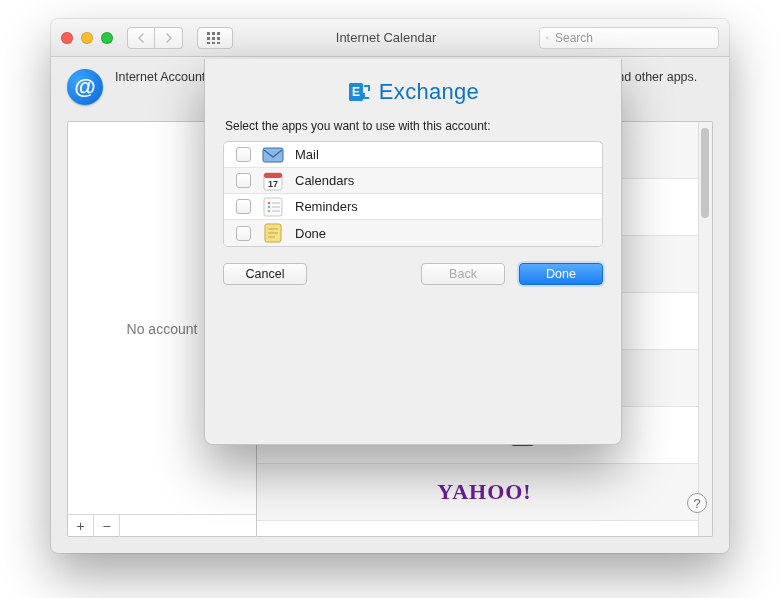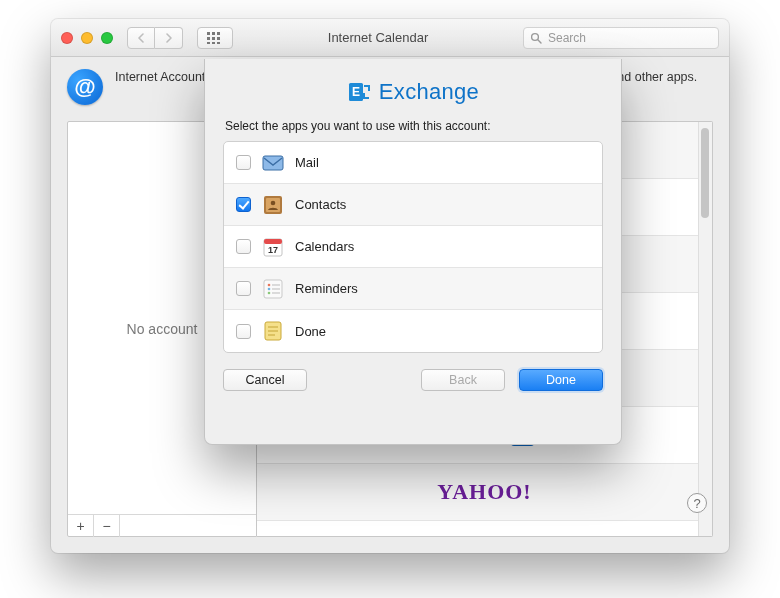--- a/index.html
+++ b/index.html
@@ -32,21 +32,21 @@
   .segbtn.first { border-radius:4px 0 0 4px; }
   .segbtn.last  { border-radius:0 4px 4px 0; border-left:none; }
   .segbtn.disabled svg { opacity:0.35; }
   .gridbtn {
     height:22px; width:36px; border-radius:4px; background:linear-gradient(#fdfdfd,#f0f0f0);
     border:1px solid #c7c7c7; display:flex; align-items:center; justify-content:center;
     margin-left:6px;
   }
   .title { flex:1; text-align:center; color:#4a4a4a; font-size:13px; }
   .search {
-    width:196px; height:22px; border-radius:4px;
+    width:180px; height:22px; border-radius:4px;
     background:linear-gradient(#fdfdfd,#f6f6f6);
     border:1px solid #d3d3d3; display:flex; align-items:center; padding:0 6px; gap:4px;
     color:#9b9b9b;
   }
   .search input { border:none; outline:none; background:transparent; font-size:12px; flex:1; color:#333; }
   .search input::placeholder{ color:#9b9b9b; }
 
   
   .descrow { display:flex; align-items:flex-start; gap:12px; padding:12px 16px 8px 16px; }
   .at-icon {
@@ -92,21 +92,21 @@
     box-shadow: 0 26px 50px rgba(0,0,0,0.34);
     display:flex; flex-direction:column; padding:16px 18px 14px 18px;
   }
   .sheet .logo { text-align:center; margin-top:4px; margin-bottom:8px; display:flex; justify-content:center; align-items:center; gap:8px; }
   .exch-mark { width:24px; height:24px; }
   .exch-word { color:#0e73c8; font-size:22px; letter-spacing:0.3px; }
   .sheet .prompt { font-size:12px; color:#222; margin:6px 2px 8px 2px; }
   .apps {
     border:1px solid #cfcfcf; border-radius:5px; background:#fff; overflow:hidden;
   }
-  .approw { display:flex; align-items:center; gap:10px; height:42px; padding:8px 12px; border-bottom:1px solid #e4e4e4; }
+  .approw { display:flex; align-items:center; gap:10px; height:26px; padding:8px 12px; border-bottom:1px solid #e4e4e4; }
   .approw:nth-child(even){ background:#f6f6f6; }
   .approw:last-child { border-bottom:none; }
   .chk {
     width:15px; height:15px; border-radius:3px; border:1px solid #b7b7b7; background:linear-gradient(#fff,#f2f2f2); position:relative; flex:0 0 auto;
   }
   .chk.checked { background:linear-gradient(#4ea9ff,#1176ef); border-color:#0e62cf; }
   .chk.checked::after {
     content:""; position:absolute; left:4px; top:1px; width:4px; height:8px; border:solid #fff; border-width:0 2px 2px 0; transform:rotate(40deg);
   }
   .appicon { width:24px; height:24px; flex:0 0 auto; display:flex; align-items:center; justify-content:center; }
@@ -226,32 +226,20 @@
           <div class="chk"></div>
           <div class="appicon">
             <svg viewBox="0 0 24 24" width="24" height="24">
                 <rect x="2" y="5" width="20" height="14" rx="2" fill="#8db9e8" stroke="#3b6ea5"></rect>
                 <path d="M3 7 L12 14 L21 7" stroke="#3b6ea5" fill="none" stroke-width="1.4"></path>
               </svg>
           </div>
           <div class="applabel">Mail</div>
         </div>
 
-        <div class="approw">
-          <div class="chk checked"></div>
-          <div class="appicon">
-            <svg viewBox="0 0 24 24" width="24" height="24">
-                <rect x="3" y="3" width="18" height="18" rx="2" fill="#b07a3e"></rect>
-                <rect x="5" y="5" width="14" height="14" rx="1" fill="#d9a463"></rect>
-                <circle cx="12" cy="10" r="2.3" fill="#7a4f22"></circle>
-                <path d="M7 17c1-3 9-3 10 0" fill="#7a4f22"></path>
-              </svg>
-          </div>
-          <div class="applabel">Contacts</div>
-        </div>
 
         <div class="approw">
           <div class="chk"></div>
           <div class="appicon">
             <svg viewBox="0 0 24 24" width="24" height="24">
                 <rect x="3" y="4" width="18" height="17" rx="2" fill="#fff" stroke="#c4c4c4"></rect>
                 <rect x="3" y="4" width="18" height="5" rx="2" fill="#e44b4b"></rect>
                 <text x="12" y="18" font-size="9" font-family="Arial" text-anchor="middle" fill="#333" font-weight="700">17</text>
               </svg>
           </div>

